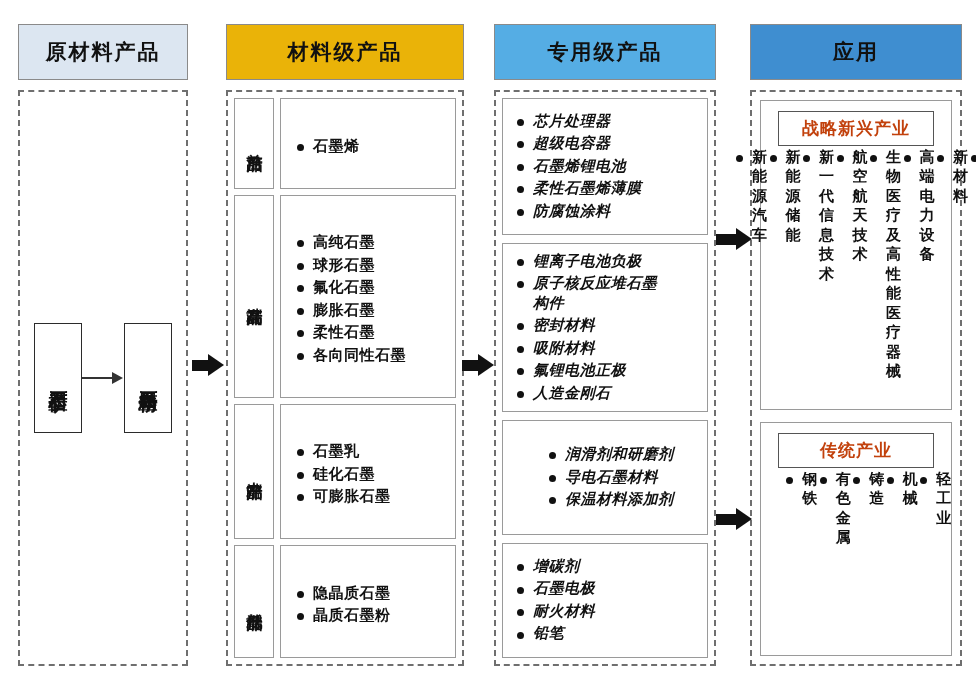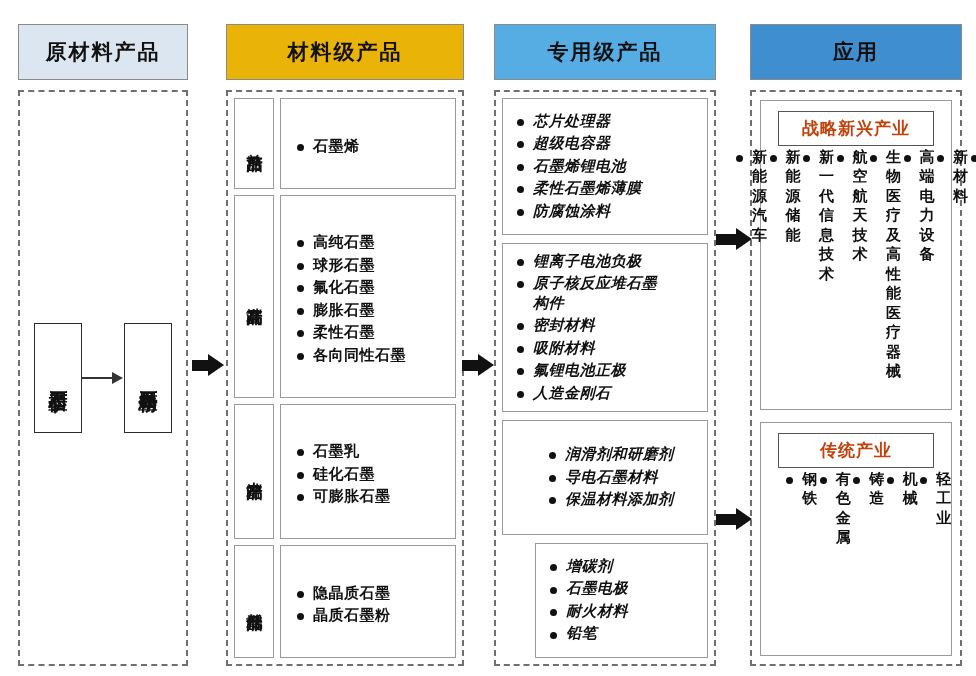--- a/index.html
+++ b/index.html
@@ -82,21 +82,21 @@
   .spec-block{
     box-sizing:border-box;
     border:1px solid #9a9a9a;background:#fff;
     display:flex;flex-direction:column;justify-content:center;
     padding:6px 6px 6px 12px;
     font-style:italic;
   }
   #spec0{flex:5 1 0;}
   #spec1{flex:6.2 1 0;}
   #spec2{flex:4.1 1 0;padding-left:44px;}
-  #spec3{flex:4.1 1 0;margin-left:33px;}
+  #spec3{flex:4.1 1 0;}
 
   
   #col4{left:750px;width:212px;}
   #col4 .col-header{background:#3f8ed0;}
   #col4 .col-body{padding:8px;gap:12px;}
   .app-block{
     box-sizing:border-box;
     border:1px solid #9a9a9a;background:#fff;
     display:flex;flex-direction:column;align-items:center;
     padding:10px 6px;

